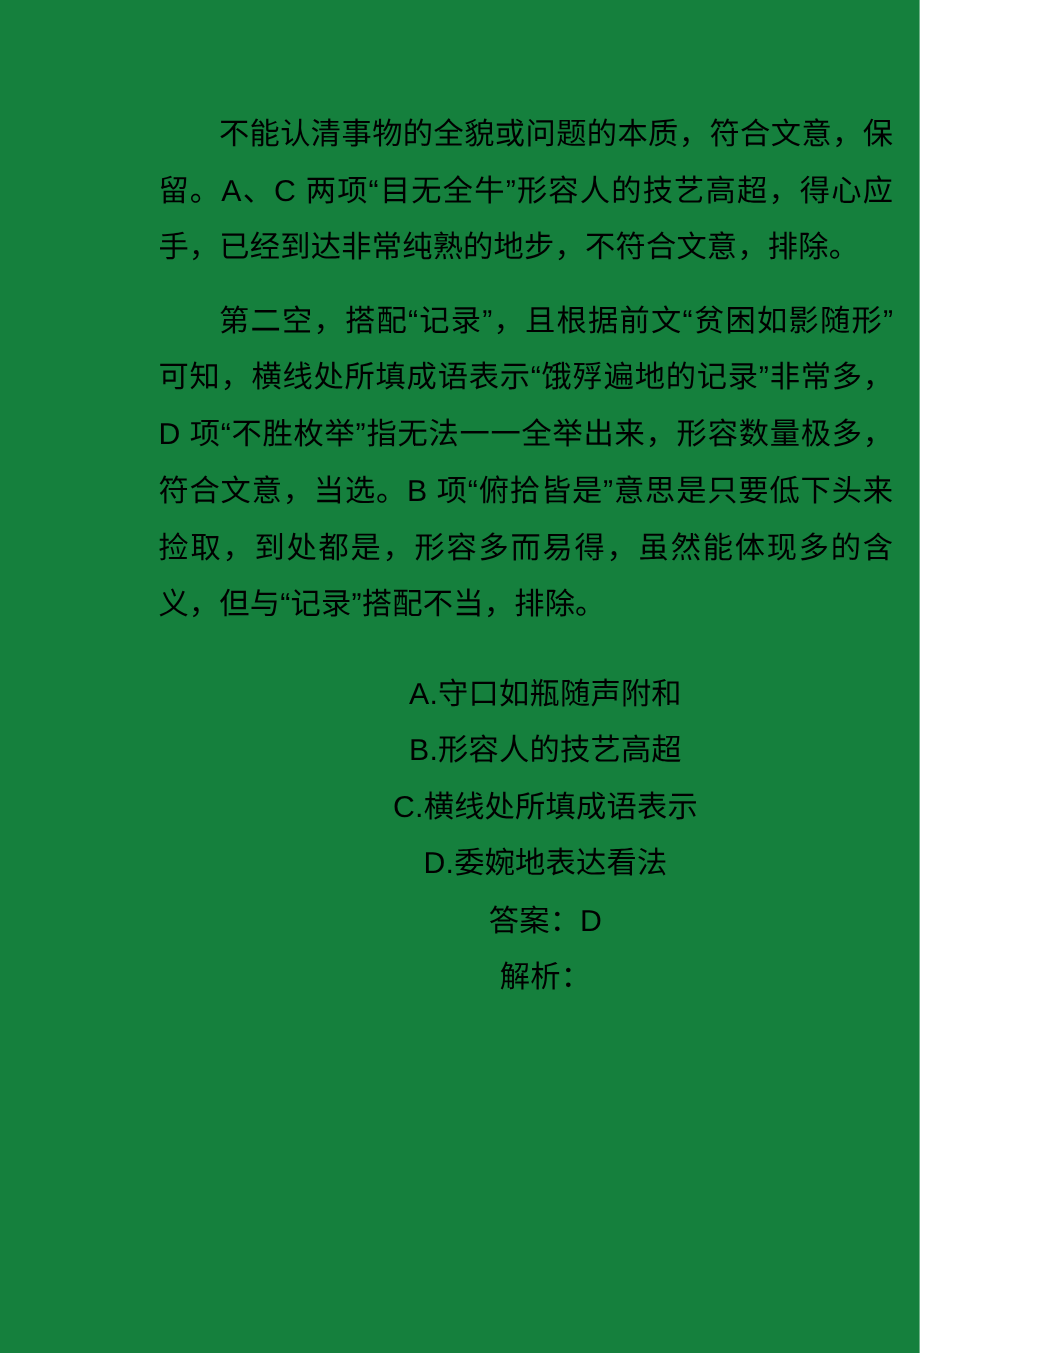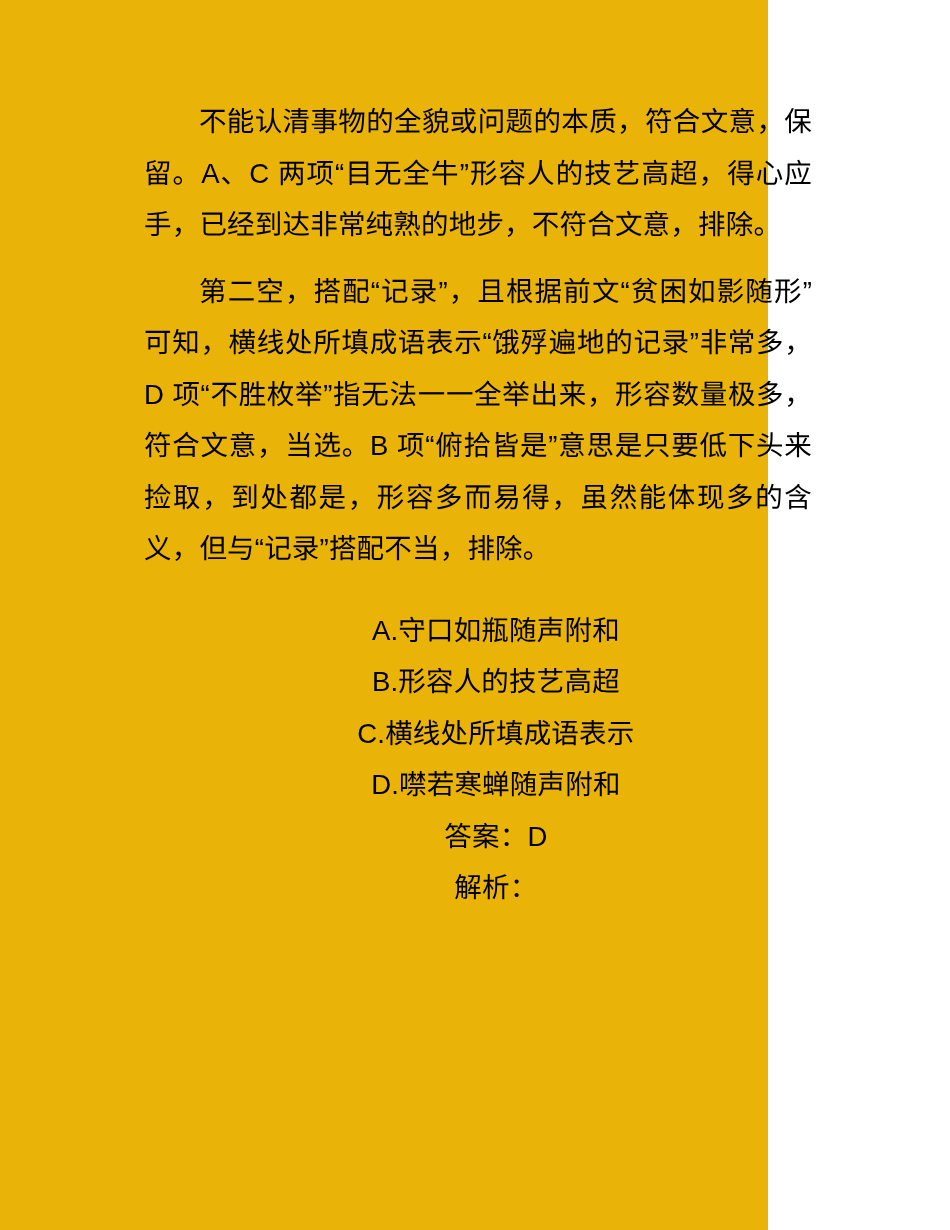--- a/index.html
+++ b/index.html
@@ -12,23 +12,23 @@
     width: 950px;
     height: 1230px;
     overflow: hidden;
     font-family: "Liberation Sans", "DejaVu Sans", sans-serif;
     color: #000000;
     -webkit-font-smoothing: antialiased;
   }
 
   #page {
     position: relative;
-    width: 768px;
+    width: 836px;
     height: 1230px;
-    background: #eab308;
+    background: #15803d;
     box-sizing: border-box;
     padding: 96px 138px 0 144px;
   }
 
   .doc-body {
     width: 668px;
   }
 
   
   .para {
@@ -97,19 +97,19 @@
     <p class="para">第二空，搭配“记录”，且根据前文“贫困如影随形”可知，横线处所填成语表示“饿殍遍地的记录”非常多，D 项“不胜枚举”指无法一一全举出来，形容数量极多，符合文意，当选。B 项“俯拾皆是”意思是只要低下头来捡取，到处都是，形容多而易得，虽然能体现多的含义，但与“记录”搭配不当，排除。</p>
 
     <div class="gap-sm"></div>
 
 
     <div class="gap-sm"></div>
 
     <p class="option-line">A.守口如瓶随声附和</p>
     <p class="option-line">B.形容人的技艺高超</p>
     <p class="option-line">C.横线处所填成语表示</p>
-    <p class="option-line">D.噤若寒蝉随声附和</p>
+    <p class="option-line">D.委婉地表达看法</p>
 
     <p class="answer-line">答案：D</p>
     <p class="analysis-line">解析：</p>
 
   </div>
 </div>
 
 </body></html>

